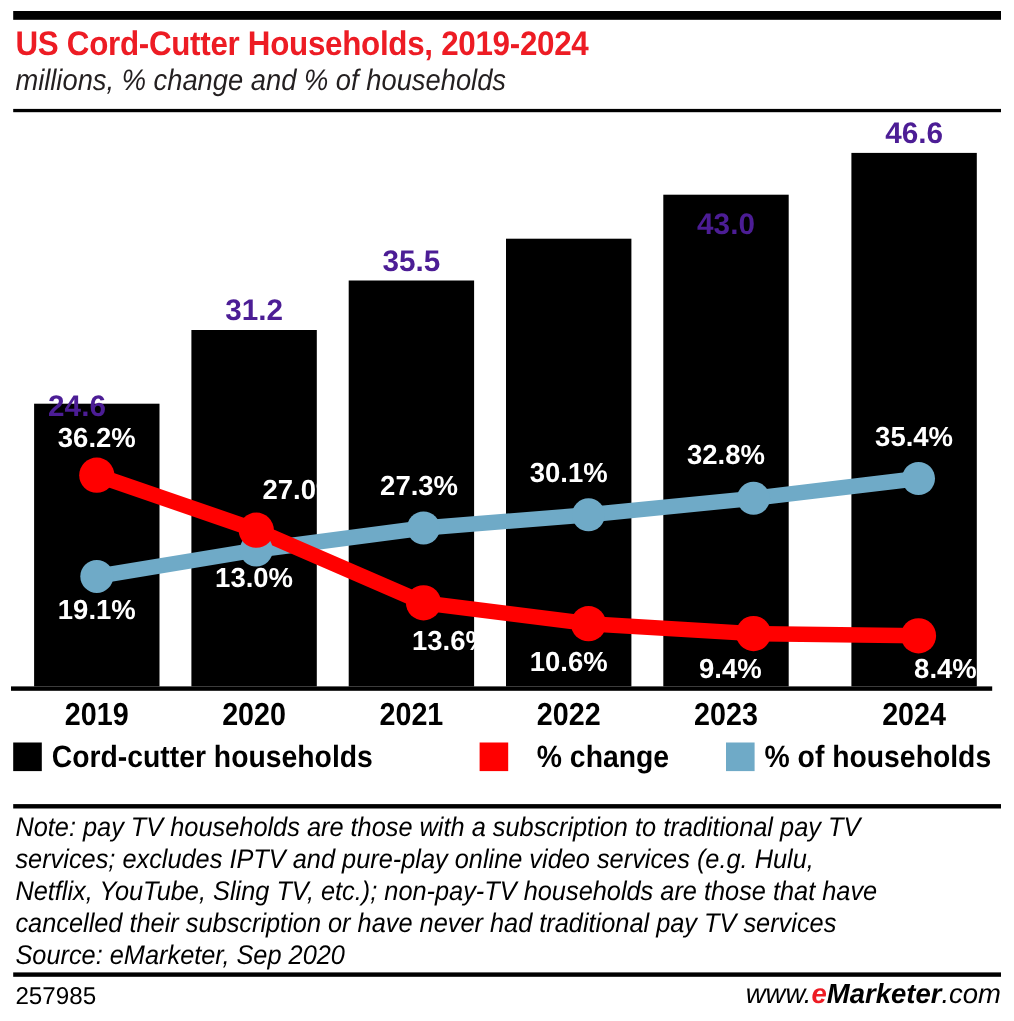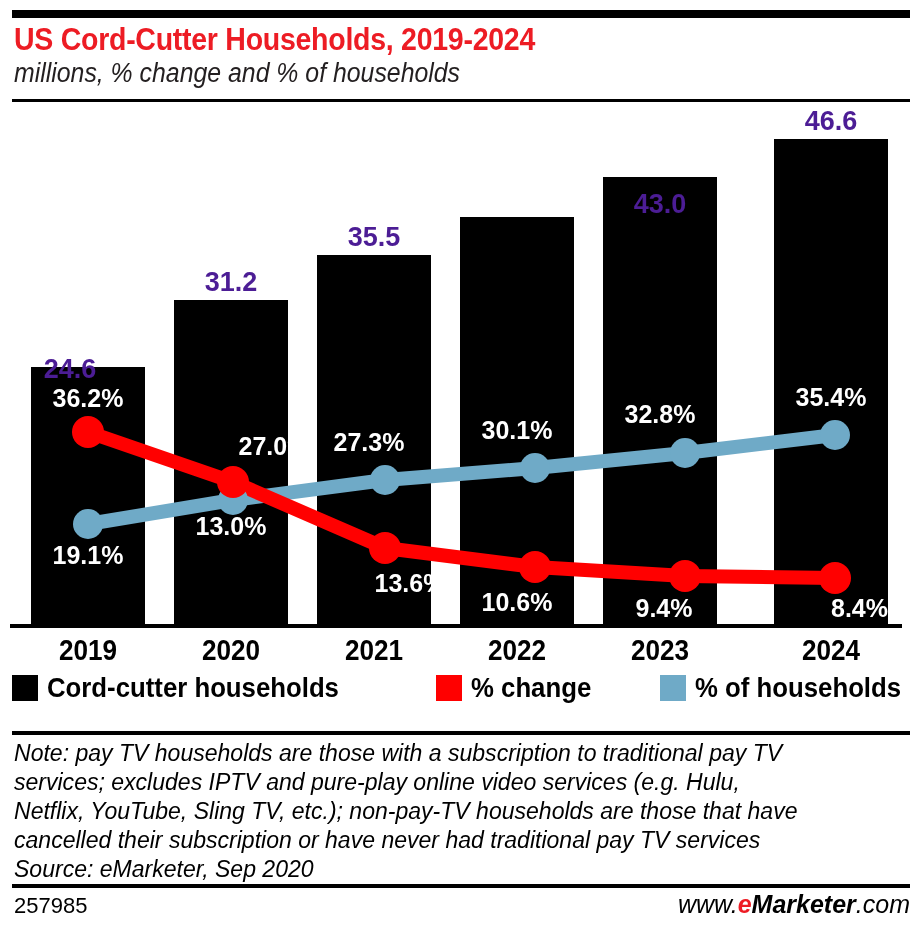--- a/index.html
+++ b/index.html
@@ -215,21 +215,21 @@
 
     <div class="pct-label" style="left:31px; top:384px; width:114px;">36.2%</div>
     <div class="pct-label" style="left:174px; top:432px; width:114px;margin-left:43px;">27.0%</div>
     <div class="pct-label" style="left:317px; top:569px; width:114px;padding-left:36px;">13.6%</div>
     <div class="pct-label" style="left:460px; top:588px; width:114px;">10.6%</div>
     <div class="pct-label" style="left:603px; top:594px; width:122px;">9.4%</div>
     <div class="pct-label" style="left:774px; top:594px; width:114px;text-align:right;">8.4%</div>
 
     <div class="pct-label" style="left:31px; top:541px; width:114px;">19.1%</div>
     <div class="pct-label" style="left:174px; top:512px; width:114px;">13.0%</div>
-    <div class="pct-label" style="left:305px; top:428px; width:128px;">27.3%</div>
+    <div class="pct-label" style="left:317px; top:428px; width:128px;">27.3%</div>
     <div class="pct-label" style="left:460px; top:416px; width:114px;">30.1%</div>
     <div class="pct-label" style="left:603px; top:400px; width:114px;">32.8%</div>
     <div class="pct-label" style="left:774px; top:383px; width:114px;">35.4%</div>
 
     <svg class="lines-svg" viewBox="0 0 922 700">
       <polyline fill="none" stroke="#6FAAC7" stroke-width="14" stroke-linecap="round" stroke-linejoin="round" points="88,524 233,500 385,480 535,468 685,453 835,435"></polyline>
       <polyline fill="none" stroke="#FF0000" stroke-width="14" stroke-linecap="round" stroke-linejoin="round" points="88,432 233,482 385,548 535,567 685,576 835,578"></polyline>
 
       <circle cx="88" cy="524" r="15" fill="#6FAAC7"></circle>
       <circle cx="233" cy="500" r="15" fill="#6FAAC7"></circle>
@@ -254,21 +254,21 @@
     <div class="xtick" style="left:460px; width:114px;">2022</div>
     <div class="xtick" style="left:603px; width:114px;">2023</div>
     <div class="xtick" style="left:774px; width:114px;">2024</div>
   </div>
 
   <div class="legend">
     <div class="legend-item" style="left:0px; top:0px;">
       <span class="legend-swatch" style="background:#000000;"></span>
       <span class="legend-text">Cord-cutter households</span>
     </div>
-    <div class="legend-item" style="left:424px; top:0px;">
+    <div class="legend-item" style="left:424px; top:0px;gap:17px;">
       <span class="legend-swatch" style="background:#FF0000;"></span>
       <span class="legend-text">% change</span>
     </div>
     <div class="legend-item" style="left:648px; top:0px;">
       <span class="legend-swatch" style="background:#6FAAC7;"></span>
       <span class="legend-text">% of households</span>
     </div>
   </div>
 
   <div class="rule-above-note"></div>

